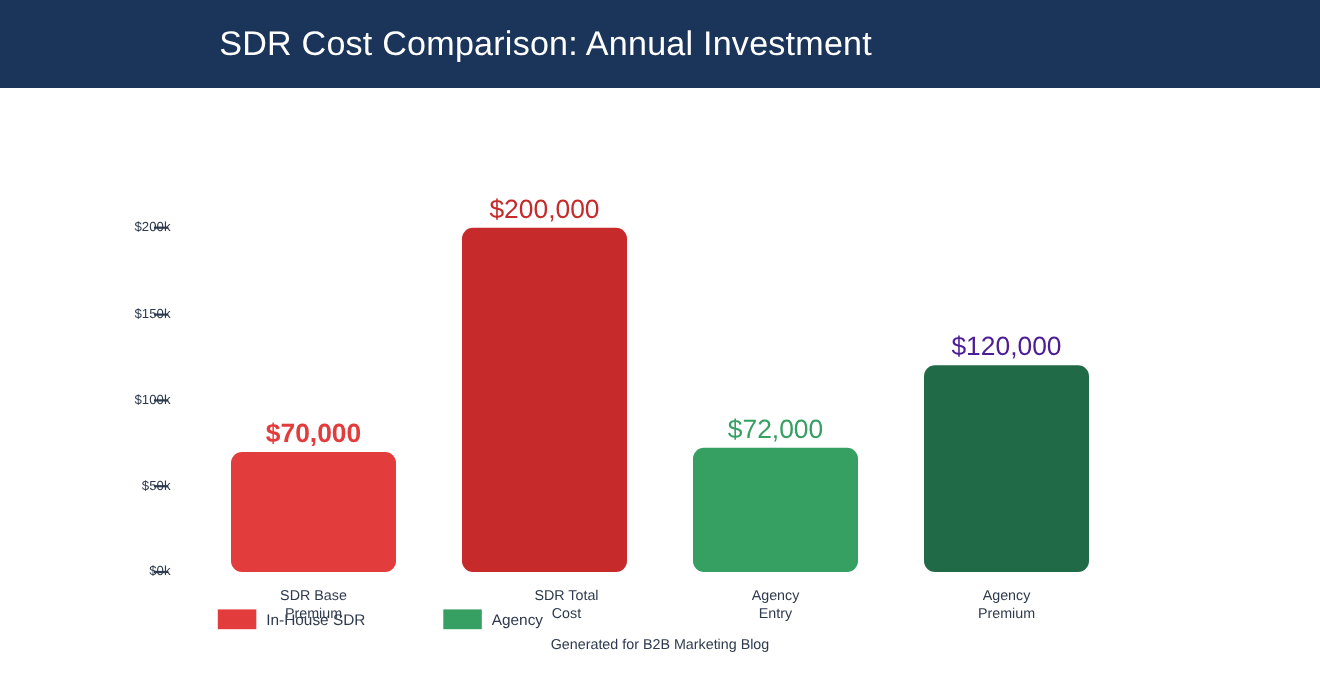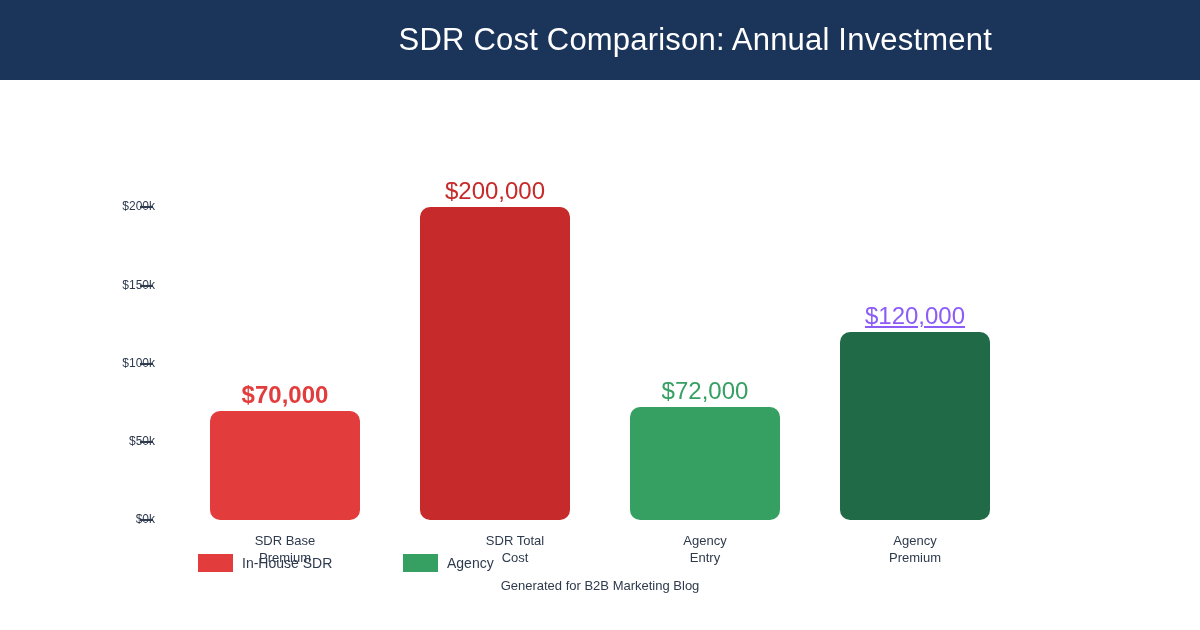--- a/index.html
+++ b/index.html
@@ -28,21 +28,21 @@
     height: 80px;
     background: #1b3459;
   }
   #chart-title {
     position: absolute;
     left: 0;
     top: 0;
     width: 992px;
     height: 80px;
     line-height: 80px;
-    text-align: right;
+    text-align: center;
     color: #ffffff;
     font-size: 31px;
     font-weight: 400;
     letter-spacing: 0.2px;
     white-space: nowrap;
   }
   
   #plot-area {
     position: absolute;
     left: 0;
@@ -168,21 +168,21 @@
           <div>SDR Total</div>
           <div>Cost</div>
         </div>
         <div class="bar" style="left: 630px; top: 327.479px; width: 150px; height: 112.521px; background: rgb(54, 160, 99);"></div>
         <div class="bar-value" style="left: 615px; width: 180px; top: 299.479px; color: rgb(54, 160, 99);">$72,000</div>
         <div class="bar-label" style="left: 615px; width: 180px; top: 452px;">
           <div>Agency</div>
           <div>Entry</div>
         </div>
         <div class="bar" style="left: 840px; top: 252.465px; width: 150px; height: 187.535px; background: rgb(33, 106, 71);"></div>
-        <div class="bar-value" style="left: 825px; width: 180px; top: 224.465px; color: #8b5cf6; text-decoration: underline;">$120,000</div>
+        <div class="bar-value" style="left: 825px; width: 180px; top: 224.465px; color: #4c1d95;">$120,000</div>
         <div class="bar-label" style="left: 825px; width: 180px; top: 452px;">
           <div>Agency</div>
           <div>Premium</div>
         </div>
       </div>
   </div>
 
   <div id="legend">
       <div class="legend-item" style="left: 198px;">
         <div class="legend-swatch" style="background: rgb(226, 60, 60);"></div>

